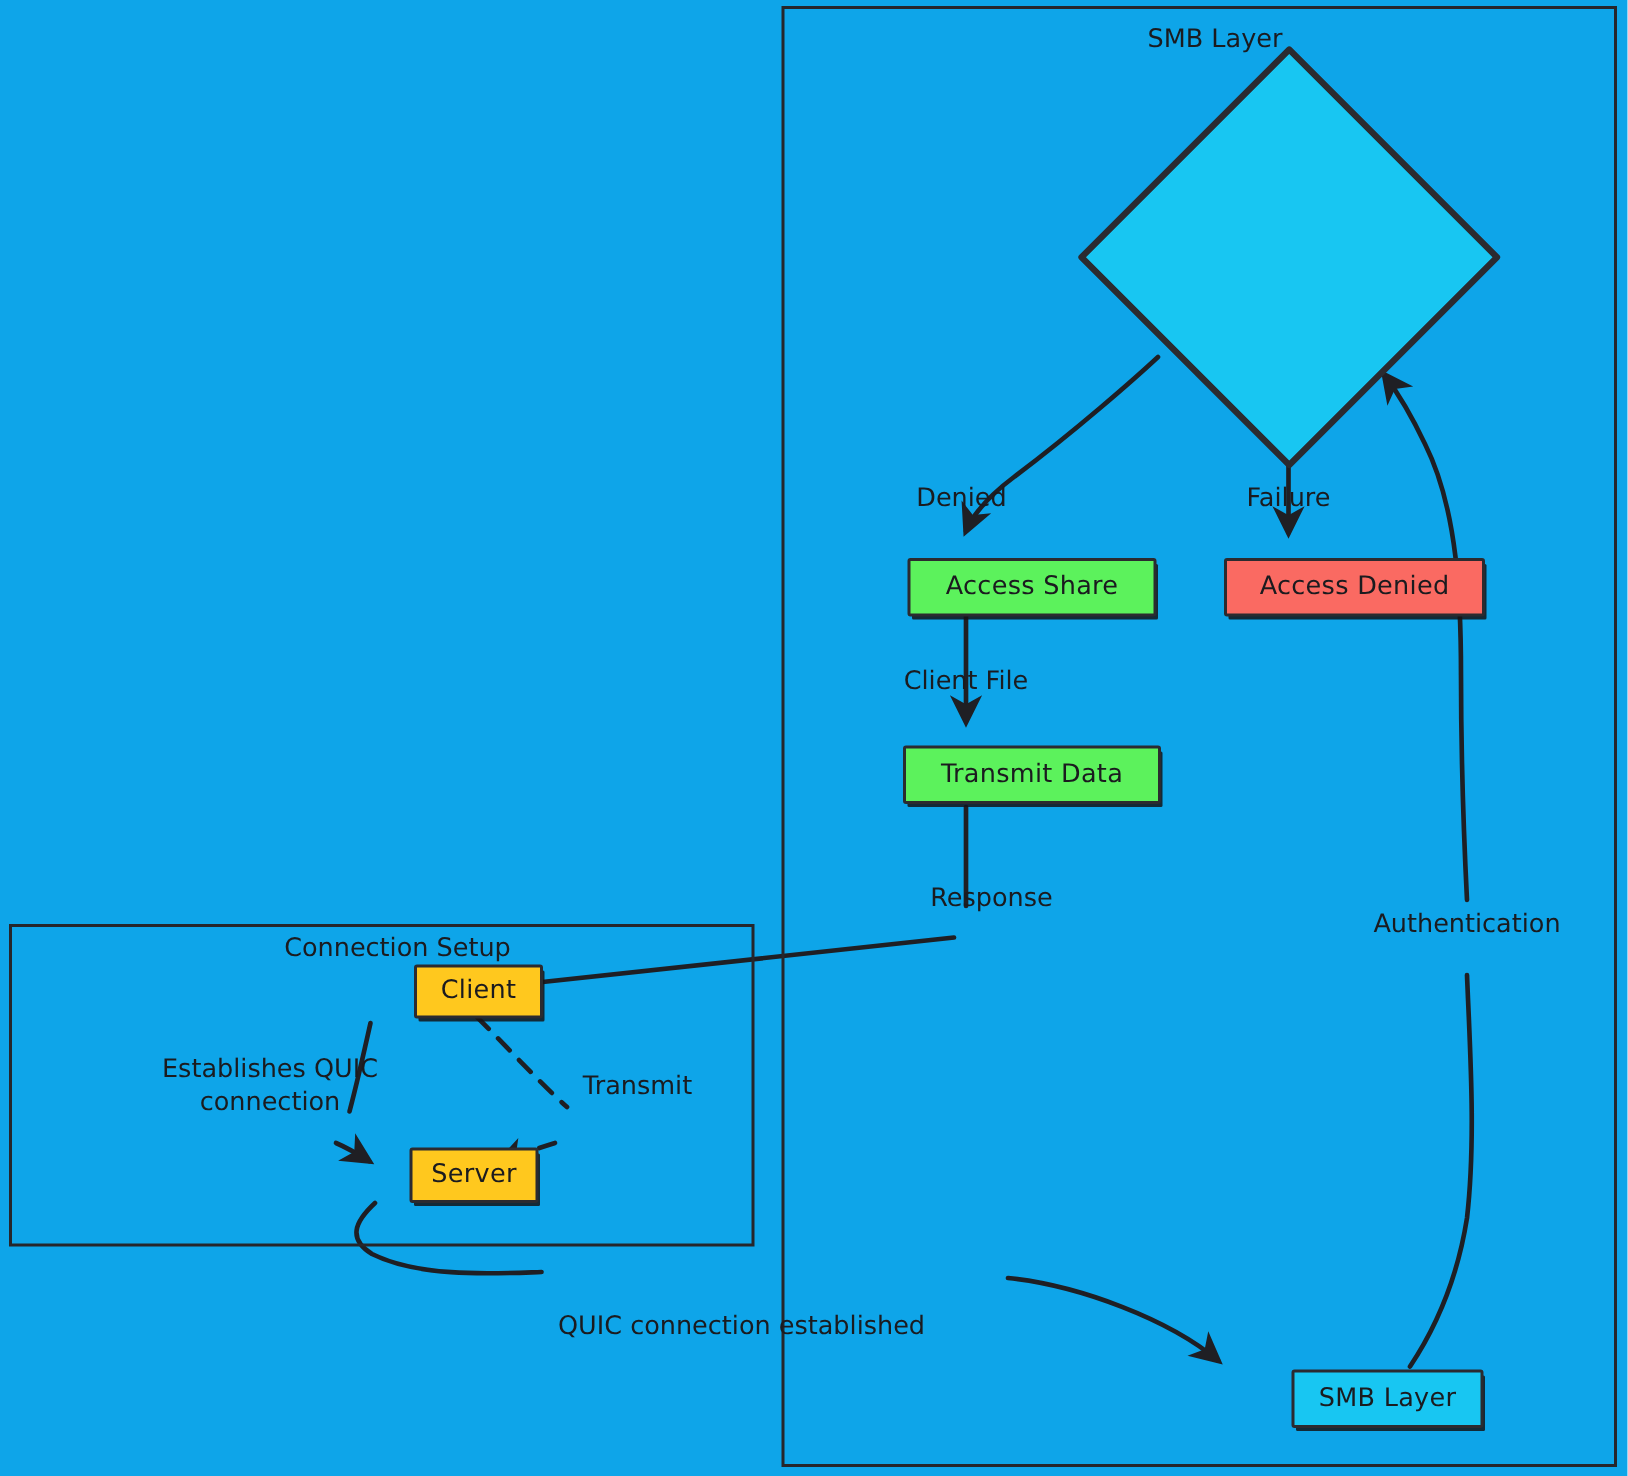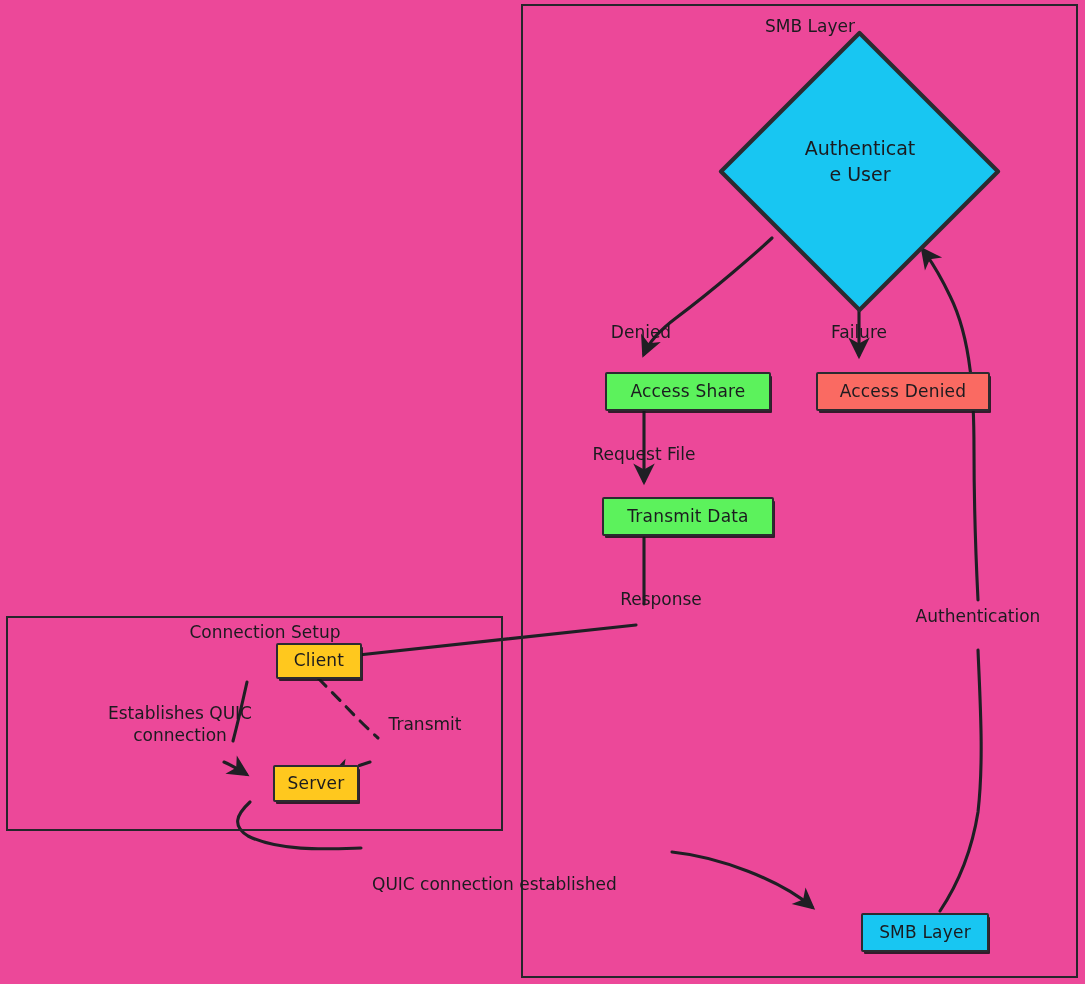--- a/index.html
+++ b/index.html
@@ -8,21 +8,21 @@
     padding: 0;
     background: #ffffff;
   }
   body {
     font-family: "DejaVu Sans", sans-serif;
   }
   #canvas {
     position: relative;
     width: 1085px;
     height: 984px;
-    background: #ec4899;
+    background: #0ea5e9;
     overflow: hidden;
   }
   #canvas svg.layer {
     position: absolute;
     left: 0;
     top: 0;
     width: 1085px;
     height: 984px;
     pointer-events: none;
   }
@@ -138,40 +138,38 @@
       <path d="M318,678 C340,700 360,722 378,738" stroke-dasharray="11 9"></path>
       <path d="M370,762 C357,766 346,770 333,775" stroke-dasharray="11 9" marker-end="url(#ah)"></path>
     </g>
   </svg>
 
   <div class="diamond-wrap" style="left:716px; top:28px; width:287px; height:287px;">
     <svg width="287" height="287" viewBox="0 0 287 287" xmlns="http://www.w3.org/2000/svg">
       <polygon points="143.5,5 282,143.5 143.5,282 5,143.5" fill="#18c6f2" stroke="#2b2b30" stroke-width="4.2" stroke-linejoin="round"></polygon>
     </svg>
   </div>
-  <div class="diamond-label" style="left:790px; top:132px; width:140px; height:60px; white-space:pre-line;">Authenticat
-e User</div>
 
   <div class="node boxnode node-green" style="left:561px; top:372px; width:166px; height:39px;">Access Share</div>
 
   <div class="node boxnode node-red" style="left:772px; top:372px; width:174px; height:39px;">Access Denied</div>
 
   <div class="node boxnode node-green" style="left:558px; top:497px; width:172px; height:39px;">Transmit Data</div>
 
   <div class="node boxnode node-yellow" style="left:232px; top:643px; width:86px; height:36px;">Client</div>
 
   <div class="node boxnode node-yellow" style="left:229px; top:765px; width:86px; height:37px;">Server</div>
 
   <div class="node boxnode node-blue" style="left:817px; top:913px; width:128px; height:39px;">SMB Layer</div>
 
   <div class="edge-label" style="left:586px; top:321px; width:110px;">Denied</div>
 
   <div class="edge-label" style="left:812px; top:321px; width:94px;">Failure</div>
 
-  <div class="edge-label" style="left:580px; top:443px; width:128px;">Request File</div>
+  <div class="edge-label" style="left:580px; top:443px; width:128px;">Client File</div>
 
   <div class="edge-label" style="left:611px; top:588px; width:100px;">Response</div>
 
   <div class="edge-label" style="left:84px; top:702px; width:192px;">Establishes QUIC
 connection</div>
 
   <div class="edge-label" style="left:367px; top:713px; width:116px;">Transmit</div>
 
   <div class="edge-label" style="left:372px; top:841px; width:300px; text-align:left;margin-top:32px;">QUIC connection established</div>
 

